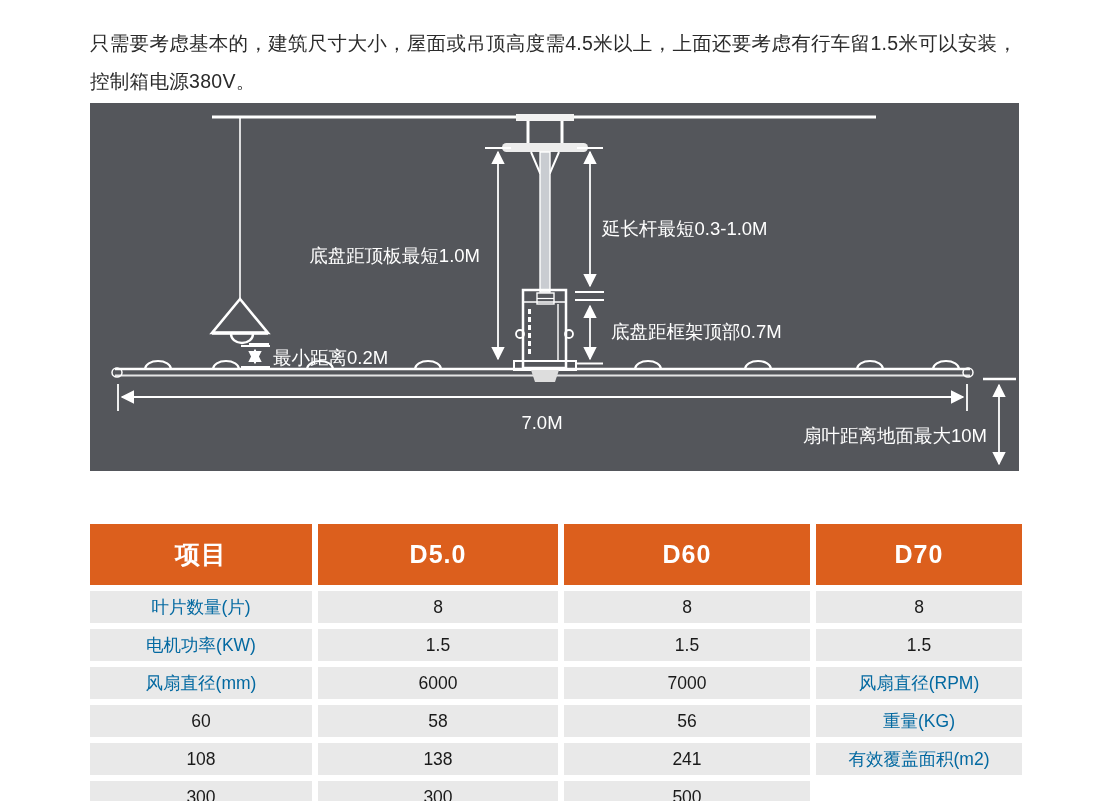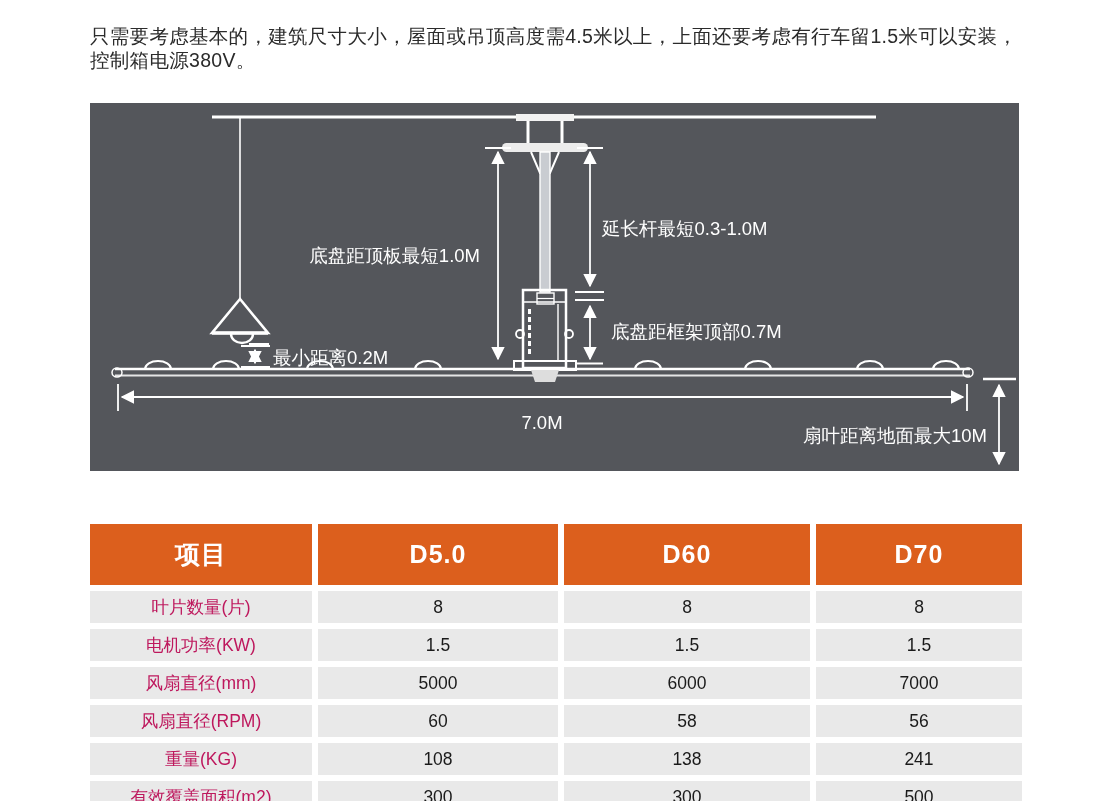--- a/index.html
+++ b/index.html
@@ -3,21 +3,21 @@
 <meta charset="utf-8">
 <style>
   html,body{margin:0;padding:0;}
   body{
     width:1110px;height:801px;position:relative;overflow:hidden;
     background:#ffffff;
     font-family:"Liberation Sans","DejaVu Sans",sans-serif;
   }
   .intro{
     position:absolute;left:90px;top:24px;width:945px;
-    font-size:19.5px;line-height:24px;color:#2b2b2b;letter-spacing:.3px;
+    font-size:19.5px;line-height:38px;color:#2b2b2b;letter-spacing:.3px;
   }
   .diagram{
     position:absolute;left:90px;top:103px;width:929px;height:368px;
     background:#54565b;
   }
   .diagram svg{display:block;width:929px;height:368px;}
   .diagram text{
     fill:#ffffff;font-size:18.5px;
     font-family:"Liberation Sans","DejaVu Sans",sans-serif;
   }
@@ -28,21 +28,21 @@
     grid-template-rows:61px repeat(6,32px);
     column-gap:6px;row-gap:6px;
     background:#ffffff;
     text-align:right;
   }
   .cell{display:flex;align-items:center;justify-content:center;}
   .th{
     background:#dc5f1d;color:#ffffff;font-weight:bold;font-size:25px;
     letter-spacing:1px;
   }
-  .tl{background:#e9e9e9;color:#be185d;font-size:17.5px;}
+  .tl{background:#e9e9e9;color:#0369a1;font-size:17.5px;}
   .td{background:#e9e9e9;color:#1a1a1a;font-size:17.5px;}
 </style>
 </head>
 <body>
 
 <div class="intro">只需要考虑基本的，建筑尺寸大小，屋面或吊顶高度需4.5米以上，上面还要考虑有行车留1.5米可以安装，控制箱电源380V。</div>
 
 <div class="diagram">
   <svg viewBox="0 0 929 368">
     <defs>
@@ -157,21 +157,20 @@
   <div class="cell td">8</div>
   <div class="cell td">8</div>
   <div class="cell td">8</div>
 
   <div class="cell tl">电机功率(KW)</div>
   <div class="cell td">1.5</div>
   <div class="cell td">1.5</div>
   <div class="cell td">1.5</div>
 
   <div class="cell tl">风扇直径(mm)</div>
-  <div class="cell td">5000</div>
   <div class="cell td">6000</div>
   <div class="cell td">7000</div>
 
   <div class="cell tl">风扇直径(RPM)</div>
   <div class="cell td">60</div>
   <div class="cell td">58</div>
   <div class="cell td">56</div>
 
   <div class="cell tl">重量(KG)</div>
   <div class="cell td">108</div>

